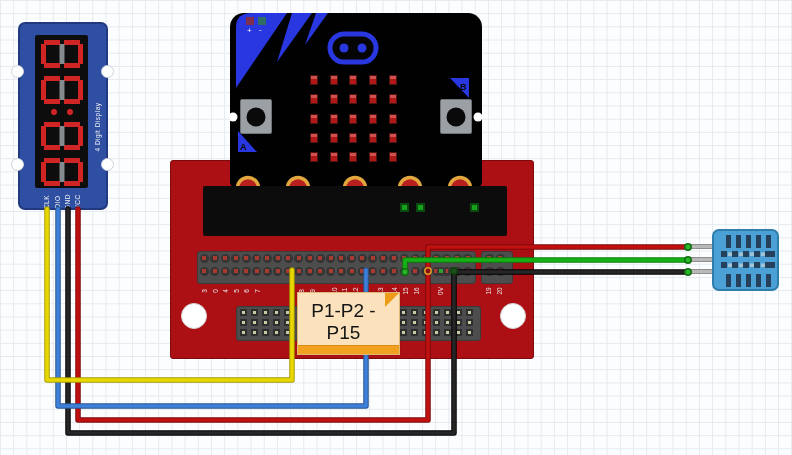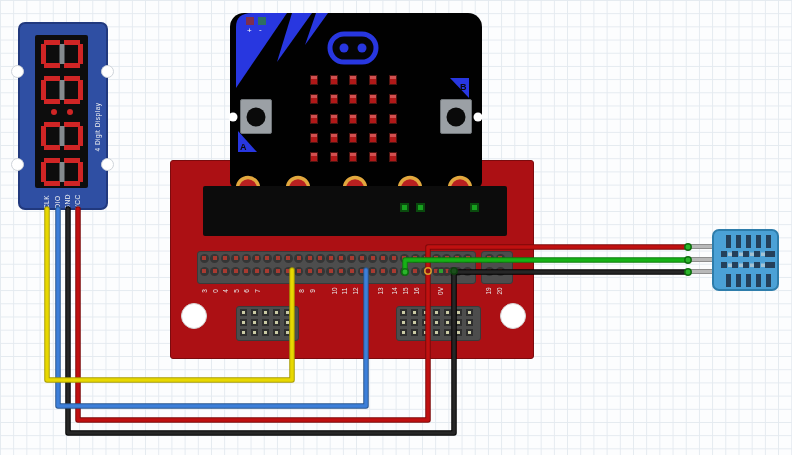--- a/index.html
+++ b/index.html
@@ -537,14 +537,20 @@
       <polyline points="688,260 405,260 405,272" fill="none" stroke="#0d7d0d" stroke-width="5.5" stroke-linejoin="round" stroke-linecap="round"></polyline>
       <polyline points="688,260 405,260 405,272" fill="none" stroke="#16b116" stroke-width="3.5" stroke-linejoin="round" stroke-linecap="round"></polyline>
       <circle cx="688" cy="247" r="3.2" fill="#2bb52b" stroke="#0f6f0f" stroke-width="1.5"></circle>
       <circle cx="688" cy="260" r="3.2" fill="#2bb52b" stroke="#0f6f0f" stroke-width="1.5"></circle>
       <circle cx="688" cy="272" r="3.2" fill="#2bb52b" stroke="#0f6f0f" stroke-width="1.5"></circle>
       <circle cx="405" cy="272" r="3.2" fill="#2bb52b" stroke="#0f6f0f" stroke-width="1.5"></circle>
       <circle cx="428" cy="271" r="3.2" fill="#8a1010" stroke="#d89c28" stroke-width="1.5"></circle>
       <circle cx="454" cy="271" r="3.2" fill="#1c4f1c" stroke="#0f3f0f" stroke-width="1.5"></circle>
     </svg>
 
+  <div class="abs note" style="left:297px;top:292px;width:101px;height:61px;">
+    <div class="note-fold"></div>
+    <div class="note-text">P1-P2 - P15</div>
+    <div class="note-bar"></div>
+    <div class="note-grip">∴</div>
+  </div>
 
 </div>
 
 </body></html>

